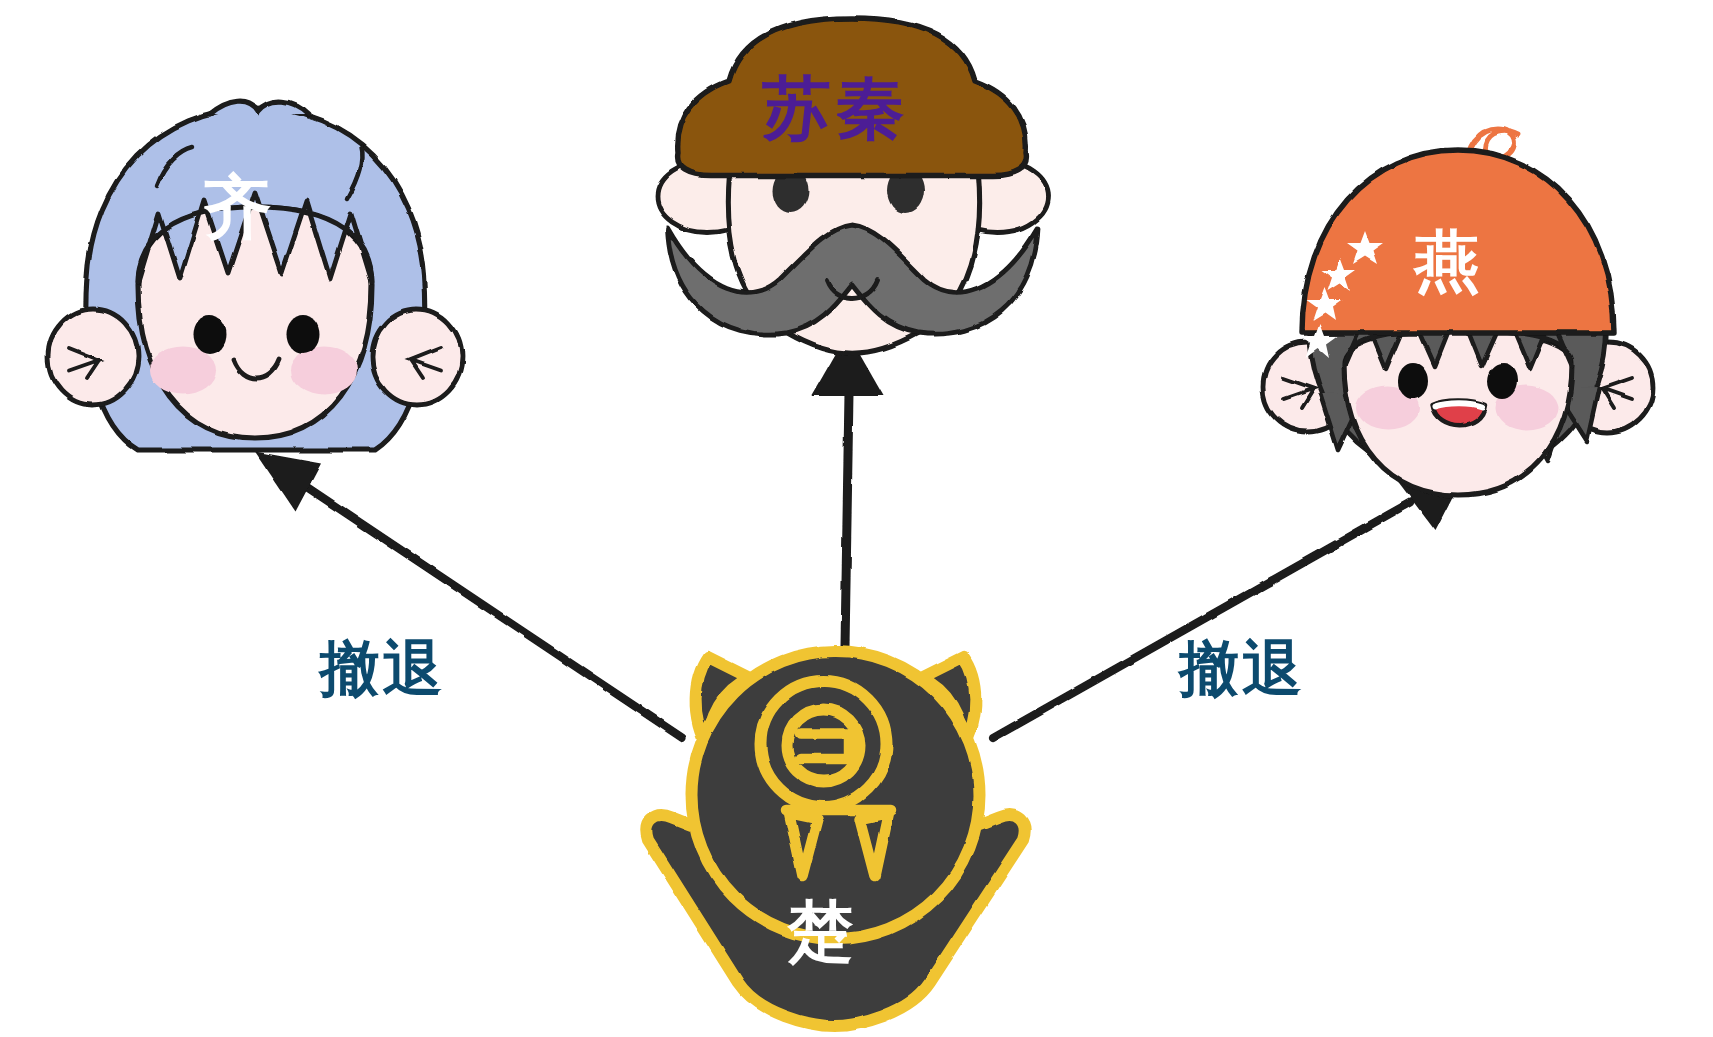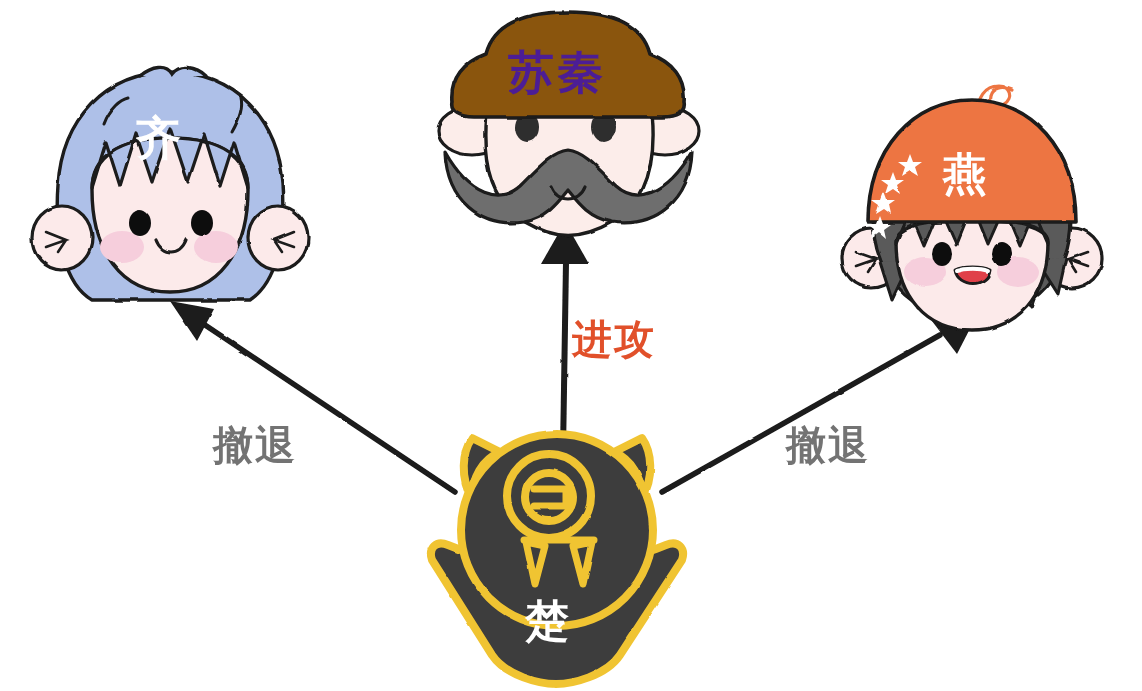--- a/index.html
+++ b/index.html
@@ -30,21 +30,21 @@
     pointer-events: none;
   }
   .edge-label {
     position: absolute;
     font-family: "DejaVu Sans", sans-serif;
     font-weight: 700;
     font-size: 40px;
     letter-spacing: 2px;
     white-space: nowrap;
   }
-  .edge-label.retreat { color: #737373; }
+  .edge-label.retreat { color: #0c4a6e; }
   .edge-label.attack  { color: #E1502A; }
 
   .lbl-qi {
     left: 135px; top: 108px;
     font-size: 46px; color: #ffffff;
   }
   .lbl-suqin {
     left: 508px; top: 42px;
     font-size: 46px; color: #4c1d95; letter-spacing: 3px;
   }
@@ -261,15 +261,14 @@
     </g>
   </svg>
 
   <div class="node-label lbl-qi">齐</div>
   <div class="node-label lbl-suqin">苏秦</div>
   <div class="node-label lbl-yan">燕</div>
   <div class="node-label lbl-chu">楚</div>
 
   <div class="edge-label retreat lbl-retreat-left">撤退</div>
   <div class="edge-label retreat lbl-retreat-right">撤退</div>
-  <div class="edge-label attack  lbl-attack">进攻</div>
 
 </div>
 
 </body></html>

